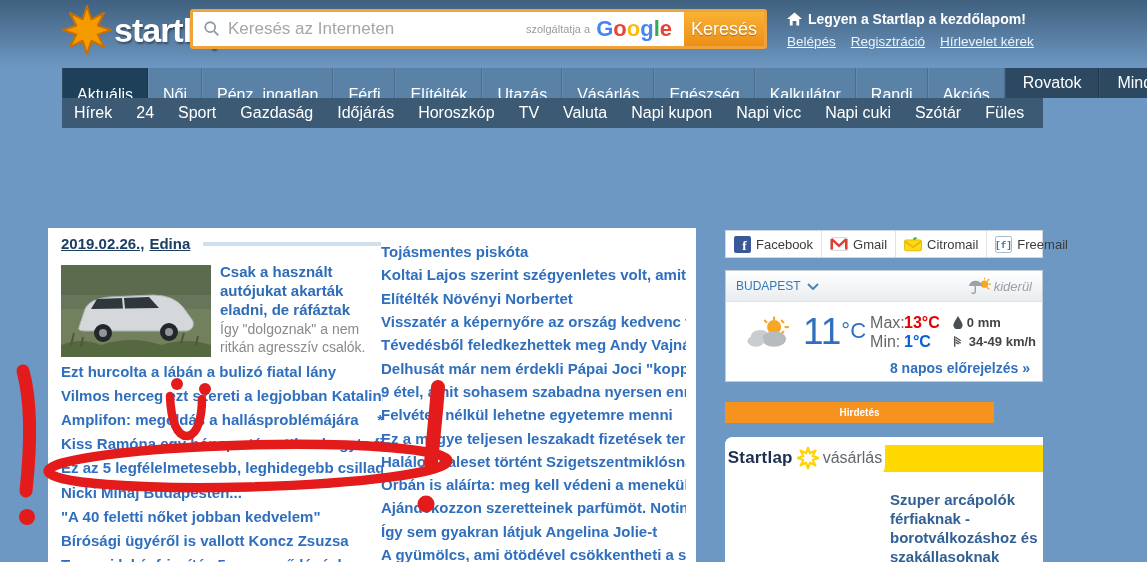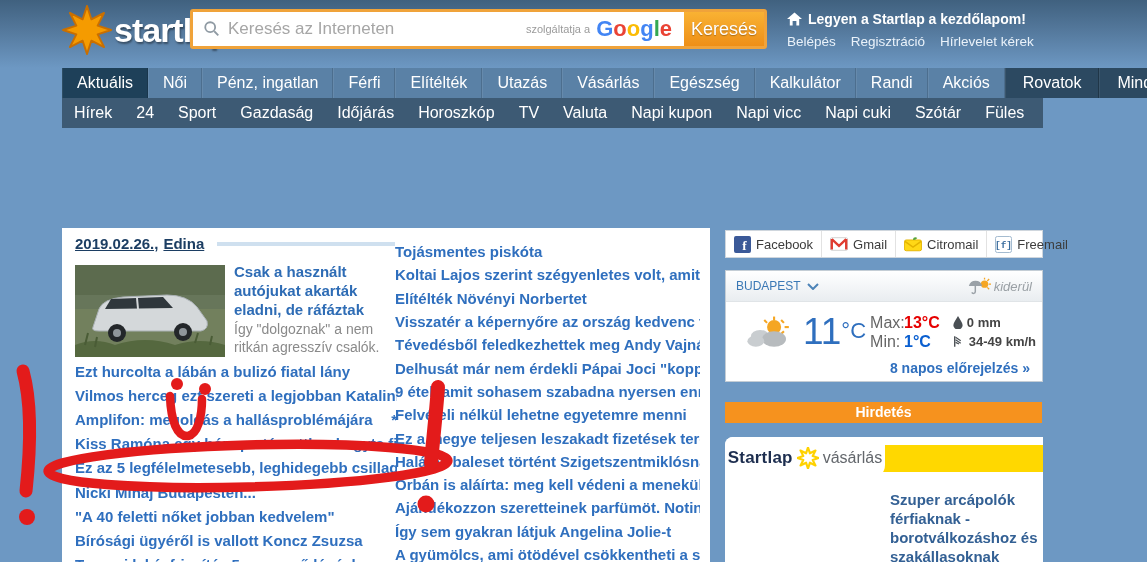--- a/index.html
+++ b/index.html
@@ -22,39 +22,39 @@
                   font-family:"Liberation Sans",sans-serif; min-width:40px; }
   .search input::placeholder { color:#a6a6a6; }
   .provided { font-size:11px; color:#9b9b9b; margin-right:6px; white-space:nowrap; }
   .google { font-size:22px; font-weight:bold; margin-right:12px; letter-spacing:0; white-space:nowrap; }
   .search-btn { width:80px; height:34px; border:none; cursor:pointer; color:#fff;
                 font-size:18px; font-family:"Liberation Sans",sans-serif;
                 background:linear-gradient(180deg,#f9b233,#ee8f17);
                 text-shadow:0 1px 1px rgba(0,0,0,.3); }
   .hdr-right { position:absolute; left:787px; top:11px; color:#fff; }
   .cta-row { display:flex; align-items:center; gap:6px; font-weight:bold; font-size:14px; cursor:pointer; }
-  .auth-row { margin-top:7px; display:flex; gap:15px; font-size:13.5px; }
+  .auth-row { margin-top:7px; display:flex; gap:15px; font-size:13.5px;text-decoration:underline; }
   .auth-row a { color:#eaf2fa; }
 
   
   .nav1 { position:absolute; left:62px; top:68px; width:981px; height:30px;
           background:#5a81a6; display:flex; font-size:16px; }
-  .nav1 a { color:#fff; line-height:30px; padding:0 14px; white-space:nowrap;
+  .nav1 a { color:#fff; line-height:30px; padding:12px 14px; white-space:nowrap;
             border-right:1px solid rgba(0,0,0,.14); border-left:1px solid rgba(255,255,255,.07); }
   .nav1 a.active { background:#1e4059; }
   .nav1-spacer { flex:1; }
   .nav1-right { display:flex; background:#2c4961; }
   .nav1-right a { border-right:1px solid rgba(0,0,0,.25); padding:0 17px; }
   .nav1-tail { width:16px; background:#5a81a6; }
   .nav2 { position:absolute; left:62px; top:98px; width:981px; height:30px;
           background:#3d5a74; display:flex; font-size:16px; }
   .nav2 a { color:#fff; line-height:30px; padding:0 12px; white-space:nowrap; }
 
   
-  .news { position:absolute; left:62px; top:228px; width:648px; height:334px;
+  .news { position:absolute; left:48px; top:228px; width:648px; height:334px;
           background:#fff; overflow:hidden; }
   .date-row { position:absolute; left:13px; top:7px; width:320px; display:flex; align-items:center; }
   .date-row a { font-size:15px; font-weight:bold; color:#1c3e63; text-decoration:underline; margin-right:5px; }
   .date-divider { flex:1; height:4px; background:#cfe0ef; margin-left:8px; }
   .feat-img { position:absolute; left:13px; top:37px; width:150px; height:92px; display:block; }
   .feat-text { position:absolute; left:172px; top:34px; width:172px; }
   .feat-title { display:block; font-size:15px; font-weight:bold; color:#2e6cb5; line-height:19px; }
   .feat-sub { font-size:14px; color:#8a8a8a; line-height:18px; margin-top:1px; }
   .llist { position:absolute; left:13px; top:131px; width:322px; }
   .mlist { position:absolute; left:333px; top:12px; width:305px; }
@@ -83,22 +83,22 @@
   .w-unit { font-size:22px; vertical-align:6px; }
   .w-minmax { margin-left:0; font-size:16px; color:#666; line-height:19px; white-space:nowrap; }
   .w-minmax .lbl { display:inline-block; width:34px; }
   .w-minmax .max { color:#e60000; font-weight:bold; }
   .w-minmax .min { color:#0a5fd0; font-weight:bold; }
   .w-extra { margin-left:13px; font-size:13px; color:#444; line-height:19px; white-space:nowrap; }
   .w-extra div { display:flex; align-items:center; gap:4px; font-weight:bold; }
   .w-foot { height:22px; text-align:right; padding-right:12px; }
   .w-foot a { font-size:14px; font-weight:bold; color:#2f6fbe; }
 
-  .adbar { position:absolute; left:725px; top:402px; width:317px; height:21px;
-           background:#f6921e; color:#fff; font-size:14px; font-weight:bold;
+  .adbar { position:absolute; left:725px; top:402px; width:269px; height:21px;
+           background:#f6921e; color:#fff; font-size:10px; font-weight:bold;
            text-align:center; line-height:21px; }
 
   .shopcard { position:absolute; left:725px; top:437px; width:318px; height:125px;
               background:#fff; border-radius:8px 0 0 0; }
   .shop-yellow { position:absolute; left:146px; top:8px; right:0; height:27px; background:#ffd800; }
   .shop-tab { position:absolute; left:0; top:0; width:160px; height:42px; background:#fff;
               border-radius:8px 0 14px 0; display:flex; align-items:center;
               justify-content:center; gap:4px; cursor:pointer; }
   .shop-brand { font-size:17px; font-weight:bold; color:#1d2e4f; letter-spacing:.2px; }
   .shop-suffix { font-size:16px; color:#63676c; }

